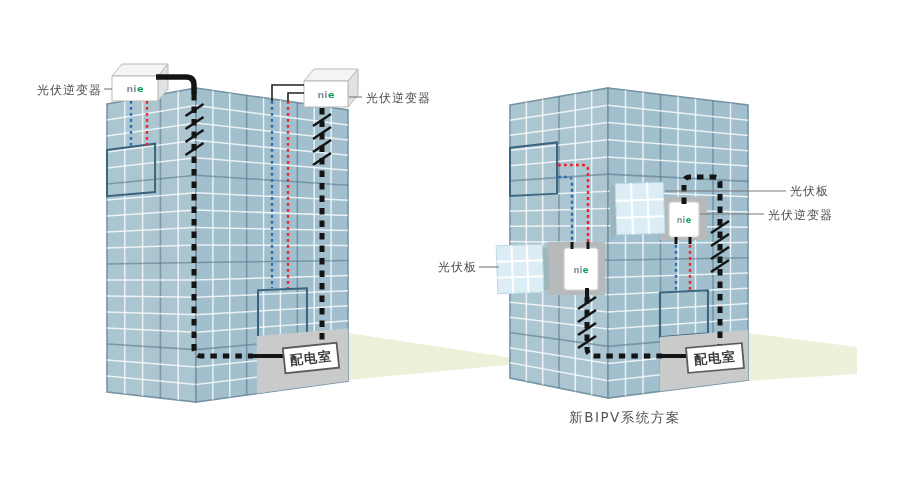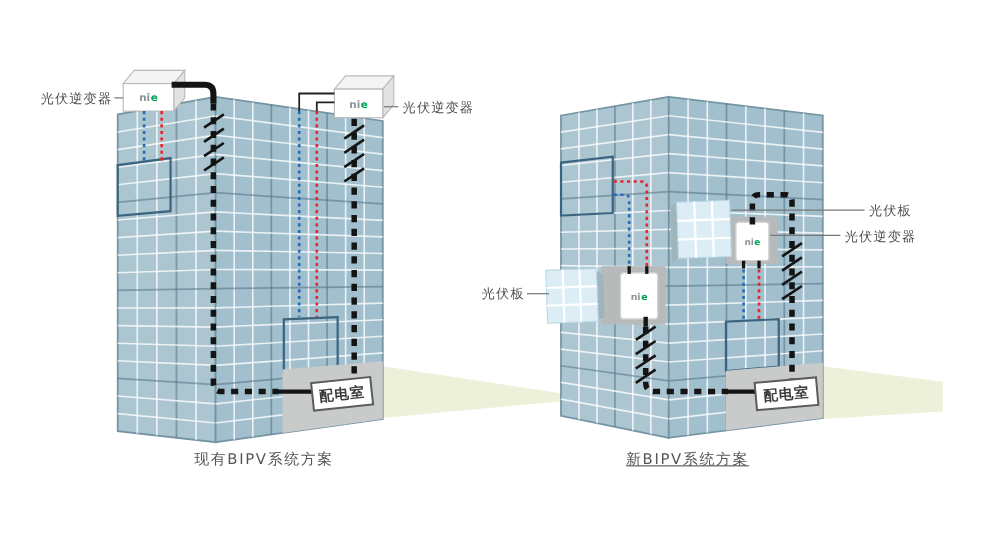--- a/index.html
+++ b/index.html
@@ -256,15 +256,14 @@
       <line x1="700" y1="214" x2="764" y2="214"></line>
     </g>
   </svg>
 
   <div class="label r" style="left:30px;top:82px;width:72px;">光伏逆变器</div>
   <div class="label" style="left:366px;top:90px;">光伏逆变器</div>
   <div class="label r" style="left:433px;top:259px;width:44px;">光伏板</div>
   <div class="label" style="left:790px;top:183px;">光伏板</div>
   <div class="label" style="left:768px;top:207px;">光伏逆变器</div>
 
-  <div class="caption" style="left:140px;top:409px;width:200px;">现有BIPV系统方案</div>
-  <div class="caption" style="left:525px;top:409px;width:200px;text-decoration:underline;">新BIPV系统方案</div>
+  <div class="caption" style="left:525px;top:409px;width:200px;">新BIPV系统方案</div>
 </div>
 
 </body></html>

